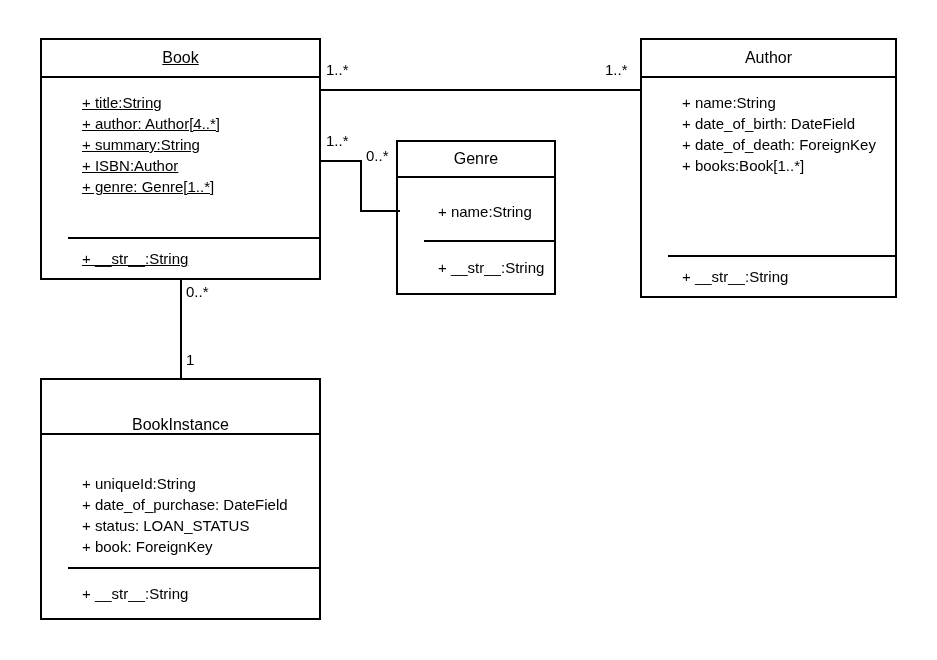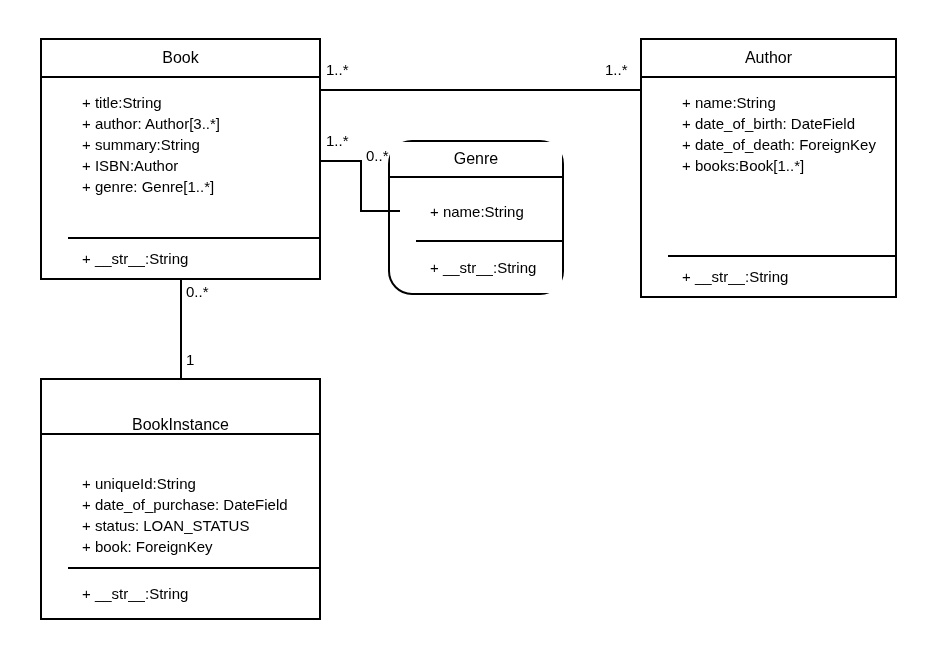--- a/index.html
+++ b/index.html
@@ -81,25 +81,25 @@
     line-height: 16px;
     white-space: nowrap;
     background: transparent;
   }
 </style>
 </head>
 <body>
 
 <div id="canvas">
 
-  <div class="uml-class" id="class-book" style="left:40px; top:38px; width:281px; height:242px;">
+  <div class="uml-class" id="class-book" style="left:40px; top:38px; width:281px; height:242px;text-decoration:underline;">
     <div class="class-name" style="height:38px;">Book</div>
     <div class="compartment attributes">
       <div class="member">+ title:String</div>
-      <div class="member">+ author: Author[3..*]</div>
+      <div class="member">+ author: Author[4..*]</div>
       <div class="member">+ summary:String</div>
       <div class="member">+ ISBN:Author</div>
       <div class="member">+ genre: Genre[1..*]</div>
     </div>
     <div class="compartment methods" style="height:41px;">
       <div class="member">+ __str__:String</div>
     </div>
   </div>
 
   <div class="uml-class" id="class-author" style="left:640px; top:38px; width:257px; height:260px;">
@@ -108,21 +108,21 @@
       <div class="member">+ name:String</div>
       <div class="member">+ date_of_birth: DateField</div>
       <div class="member">+ date_of_death: ForeignKey</div>
       <div class="member">+ books:Book[1..*]</div>
     </div>
     <div class="compartment methods" style="height:41px;">
       <div class="member">+ __str__:String</div>
     </div>
   </div>
 
-  <div class="uml-class" id="class-genre" style="left:388px; top:140px; width:176px; height:155px;border-radius:24px;">
+  <div class="uml-class" id="class-genre" style="left:396px; top:140px; width:160px; height:155px;">
     <div class="class-name" style="height:36px;">Genre</div>
     <div class="compartment attributes" style="display:flex; align-items:center;">
       <div class="member">+ name:String</div>
     </div>
     <div class="compartment methods" style="height:53px;">
       <div class="member">+ __str__:String</div>
     </div>
   </div>
 
   <div class="uml-class" id="class-bookinstance" style="left:40px; top:378px; width:281px; height:242px;">

